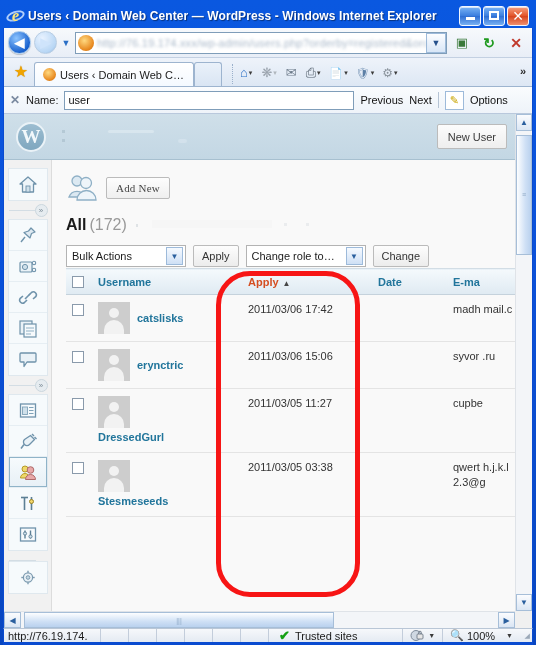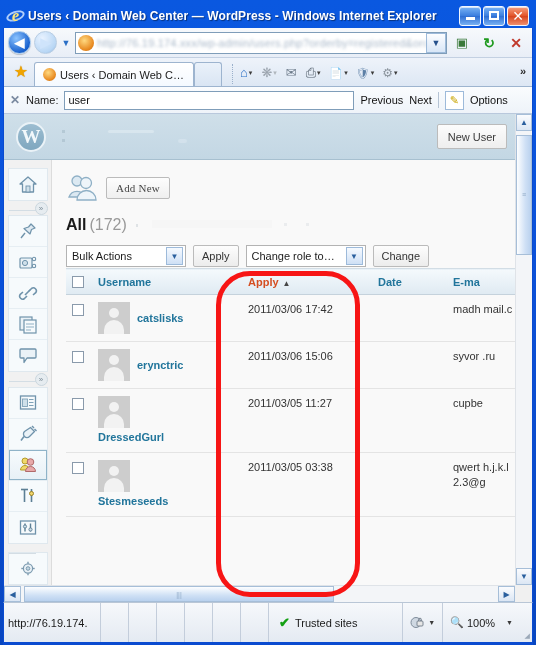--- a/index.html
+++ b/index.html
@@ -367,21 +367,21 @@
     position: absolute; top: 0; bottom: 0; left: 3px; width: 310px;
     background: linear-gradient(180deg,#fdfeff,#cfe0f5 60%,#b9d1ee);
     border: 1px solid #a6bed8;
     display: flex; align-items: center; justify-content: center;
   }
   #h-thumb .grip { color: #8fa9c6; font-size: 7px; }
   #corner { position: absolute; right: 0; bottom: 0; width: 17px; height: 17px; background: #f0f0f0; }
 
   
   #statusbar {
-    height: 40px; flex: 0 0 auto; display: flex; align-items: center;
+    height: 14px; flex: 0 0 auto; display: flex; align-items: center;
     background: linear-gradient(180deg,#f6f8fb 0%,#e4eaf2 100%);
     border-top: 1px solid #b9c6d6;
     border-left: 1px solid #0a4bd0; border-right: 1px solid #0a4bd0;
     font-size: 11px; color: #1a1a1a;
   }
   #status-url {
     padding: 0 4px; white-space: nowrap; display: flex; align-items: center;
     height: 100%; min-width: 96px;
   }
   #st-spacers { display: flex; height: 100%; }

